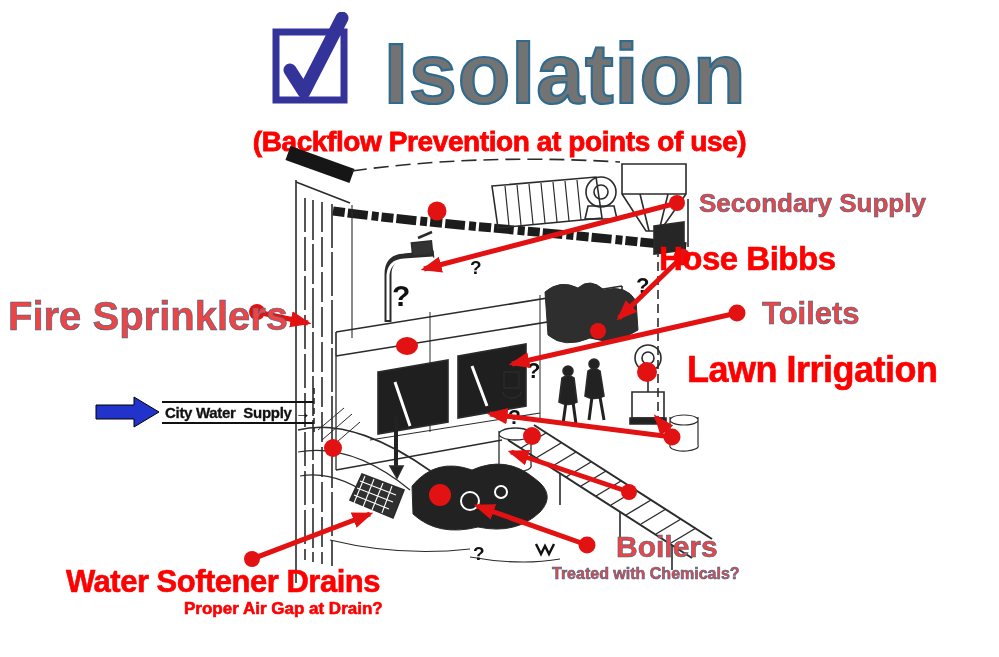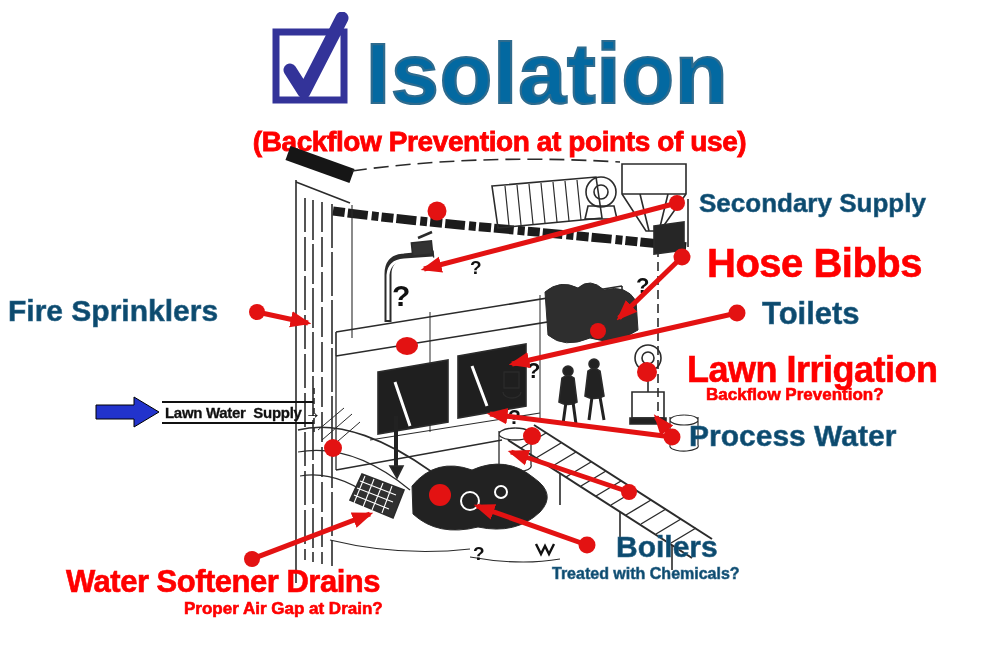--- a/index.html
+++ b/index.html
@@ -1,29 +1,29 @@
 <!DOCTYPE html>
 <html><head>
 <meta charset="utf-8">
 <style>
   html,body{margin:0;padding:0;background:#fff;}
   #stage{position:relative;width:999px;height:657px;background:#ffffff;overflow:hidden;
          font-family:"Liberation Sans",sans-serif;}
   svg{position:absolute;left:0;top:0;}
   .lbl{position:absolute;font-weight:bold;white-space:pre;line-height:1.05;}
-  .teal{color:#0c4a6e;-webkit-text-stroke:0.6px #336A8C;}
+  .teal{color:#ef4444;-webkit-text-stroke:0.6px #336A8C;}
   .red{color:#FF0000;-webkit-text-stroke:0.6px #FF0000;letter-spacing:-0.5px;}
-  #slide-title{position:absolute;left:366px;top:30px;font-size:86px;font-weight:bold;
-               color:#0369a1;line-height:1;-webkit-text-stroke:2.2px #2E6B8E;letter-spacing:1px;}
+  #slide-title{position:absolute;left:384px;top:30px;font-size:86px;font-weight:bold;
+               color:#737373;line-height:1;-webkit-text-stroke:2.2px #2E6B8E;letter-spacing:1px;}
   #slide-subtitle{position:absolute;left:0;top:126px;width:999px;text-align:center;
                font-size:28px;font-weight:bold;color:#FF0000;-webkit-text-stroke:0.8px #FF0000;
                letter-spacing:-0.4px;}
-  #lbl-fire-sprinklers{left:8px;top:295px;font-size:30px;}
+  #lbl-fire-sprinklers{left:8px;top:295px;font-size:40px;}
   #lbl-secondary-supply{left:699px;top:190px;font-size:26px;}
-  #lbl-hose-bibbs{left:707px;top:242px;font-size:40px;}
+  #lbl-hose-bibbs{left:659px;top:242px;font-size:33px;}
   #lbl-toilets{left:762px;top:298px;font-size:31px;}
   #lbl-lawn-irrigation{left:687px;top:351px;font-size:36px;}
   #lbl-lawn-irrigation-note{left:706px;top:386px;font-size:17px;letter-spacing:0;}
   #lbl-process-water{left:689px;top:420px;font-size:30px;}
   #lbl-chemical-mixers{left:644px;top:480px;font-size:30px;}
   #lbl-boilers{left:616px;top:531px;font-size:30px;}
   #lbl-boilers-note{left:552px;top:566px;font-size:16px;}
   #lbl-water-softener-drains{left:66px;top:566px;font-size:31px;}
   #lbl-water-softener-drains-note{left:140px;top:600px;font-size:17px;letter-spacing:0;padding-left:44px;}
   #lbl-city-water-supply{left:165px;top:405px;font-size:15px;color:#111;
@@ -180,21 +180,19 @@
       <circle cx="532" cy="436" r="9"></circle>
       <circle cx="440" cy="495" r="11"></circle>
     </g>
   </svg>
 
   <div class="lbl teal" id="lbl-fire-sprinklers">Fire Sprinklers</div>
   <div class="lbl teal" id="lbl-secondary-supply">Secondary Supply</div>
   <div class="lbl red" id="lbl-hose-bibbs">Hose Bibbs</div>
   <div class="lbl teal" id="lbl-toilets">Toilets</div>
   <div class="lbl red" id="lbl-lawn-irrigation">Lawn Irrigation</div>
-  <div class="lbl red" id="lbl-lawn-irrigation-note">Backflow Prevention?</div>
-  <div class="lbl teal" id="lbl-process-water">Process Water</div>
   <div class="lbl teal" id="lbl-boilers">Boilers</div>
   <div class="lbl red" id="lbl-water-softener-drains">Water Softener Drains</div>
   <div class="lbl teal" id="lbl-boilers-note">Treated with Chemicals?</div>
   <div class="lbl red" id="lbl-water-softener-drains-note">Proper Air Gap at Drain?</div>
-  <div class="lbl" id="lbl-city-water-supply">Lawn Water  Supply →</div>
+  <div class="lbl" id="lbl-city-water-supply">City Water  Supply →</div>
 
 </div>
 
 </body></html>

